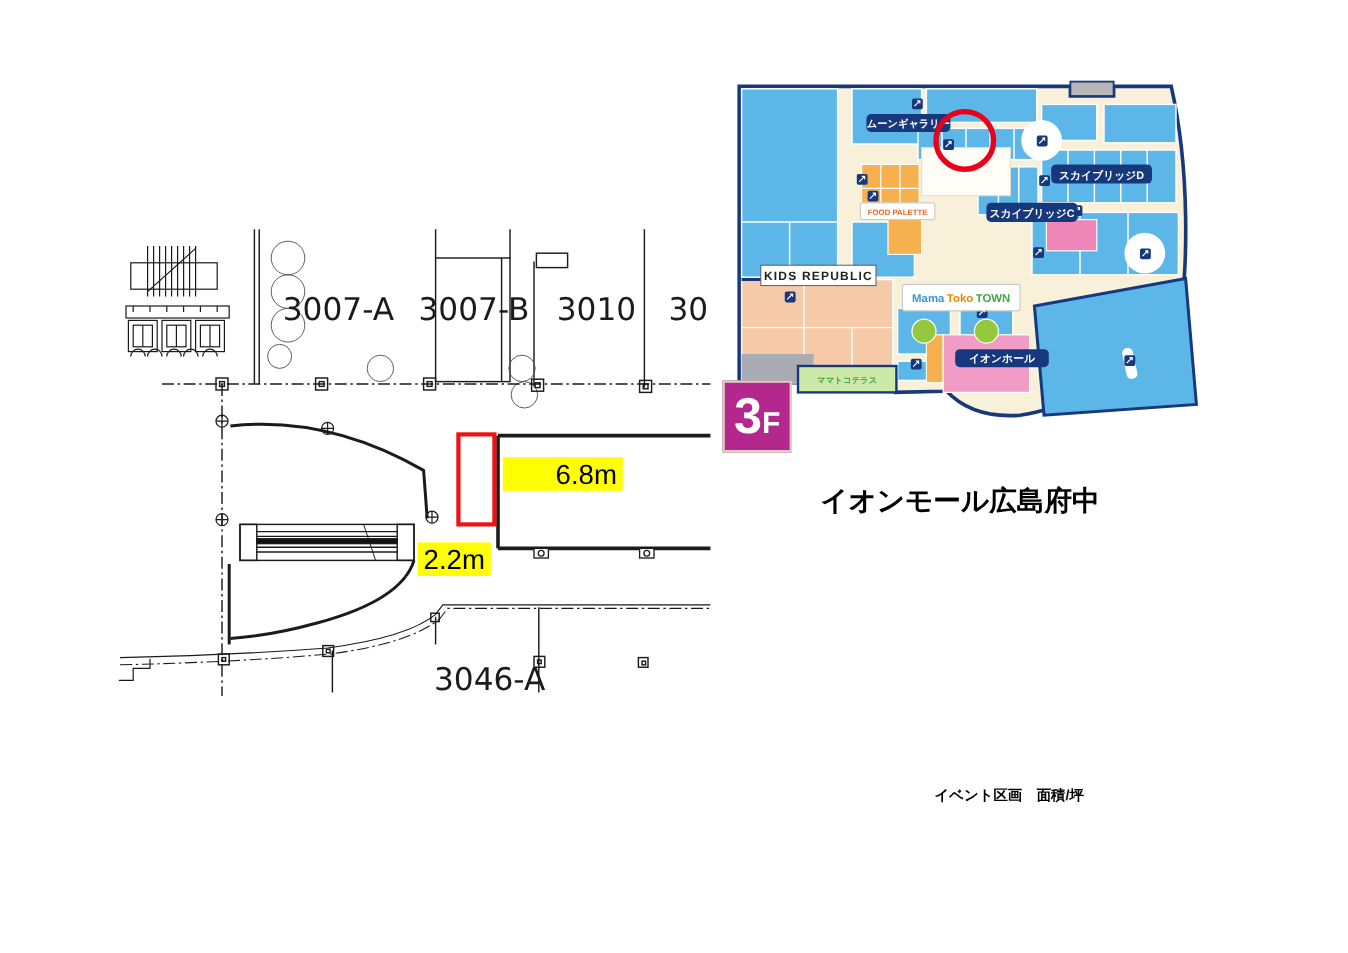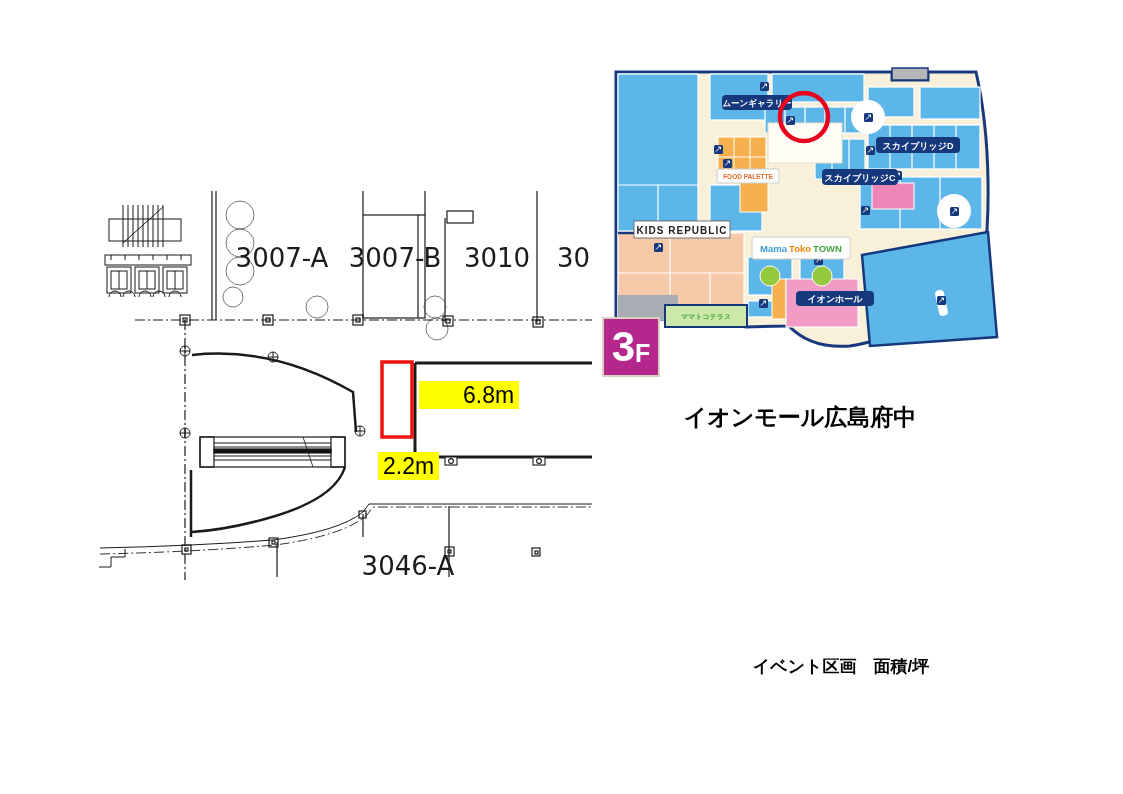--- a/index.html
+++ b/index.html
@@ -14,21 +14,21 @@
   
   .floorbadge{position:absolute;left:602px;top:317px;width:54px;height:56px;background:#b4278d;
       color:#fff;display:flex;align-items:center;justify-content:center;border:2px solid #d9d0c0;}
   .floorbadge .n{font-size:42px;font-weight:bold;line-height:1;}
   .floorbadge .f{font-size:25px;font-weight:bold;line-height:1;margin-top:12px;}
   
   .title{position:absolute;left:608px;top:386px;width:384px;text-align:center;
       font-weight:bold;font-size:23px;line-height:27px;color:#000;margin-top:18px;}
   
   .tbl-head{position:absolute;left:690px;top:655px;width:302px;text-align:center;
-      font-weight:bold;font-size:17px;color:#000;}
+      font-weight:bold;font-size:12px;color:#000;}
   .tbl-box{position:absolute;left:690px;top:678px;width:300px;height:33px;border:2px solid #333;
       text-align:center;font-weight:bold;font-size:17px;line-height:33px;color:#000;background:#fff;}
   svg text{font-family:"Liberation Sans","DejaVu Sans",sans-serif;}
   .badge-t{fill:#ffffff;font-weight:bold;}
 </style>
 </head>
 <body>
 
 <div class="canvas">
 
@@ -146,21 +146,21 @@
     <text class="planlbl" x="187" y="82" text-anchor="middle">3007-A</text>
     <text class="planlbl" x="300" y="82" text-anchor="middle">3007-B</text>
     <text class="planlbl" x="402" y="82" text-anchor="middle">3010</text>
     <text class="planlbl" x="462" y="82" text-anchor="start">30</text>
     <text class="planlbl" x="313" y="390" text-anchor="middle">3046-A</text>
 
     <rect x="287" y="177" width="30" height="75" fill="none" stroke="#ee1111" stroke-width="3.5"></rect>
   </svg>
 
   <div class="dim" style="left:419px;top:381px;padding-left:44px;">6.8m</div>
-  <div class="dim" style="left:378px;top:452px;text-align:center;">2.2m</div>
+  <div class="dim" style="left:348px;top:452px;text-align:center;">2.2m</div>
 
   <svg class="abs" style="left:610px;top:65px;" width="390" height="290" viewBox="0 0 390 290">
 
     <path d="M6,7 H282 V15 H318 V7 H366 Q377,55 378,115 Q379,175 371,206 L341,213 L316,220 L305,234
              Q300,272 240,281 Q200,284 178,260 L176,261 L136,262 L134,254 H6 Z" fill="#f8f0d8" stroke="#16387c" stroke-width="3"></path>
     <rect x="282" y="3" width="36" height="12" fill="#b7b7b7" stroke="#16387c" stroke-width="1.5"></rect>
 
     <polygon points="252,190 378,167 387,272 260,281" fill="#5db6e8" stroke="#16387c" stroke-width="2.5"></polygon>
     <rect x="327" y="225" width="9" height="26" rx="4" fill="#fff" transform="rotate(-12 331 238)"></rect>
 

